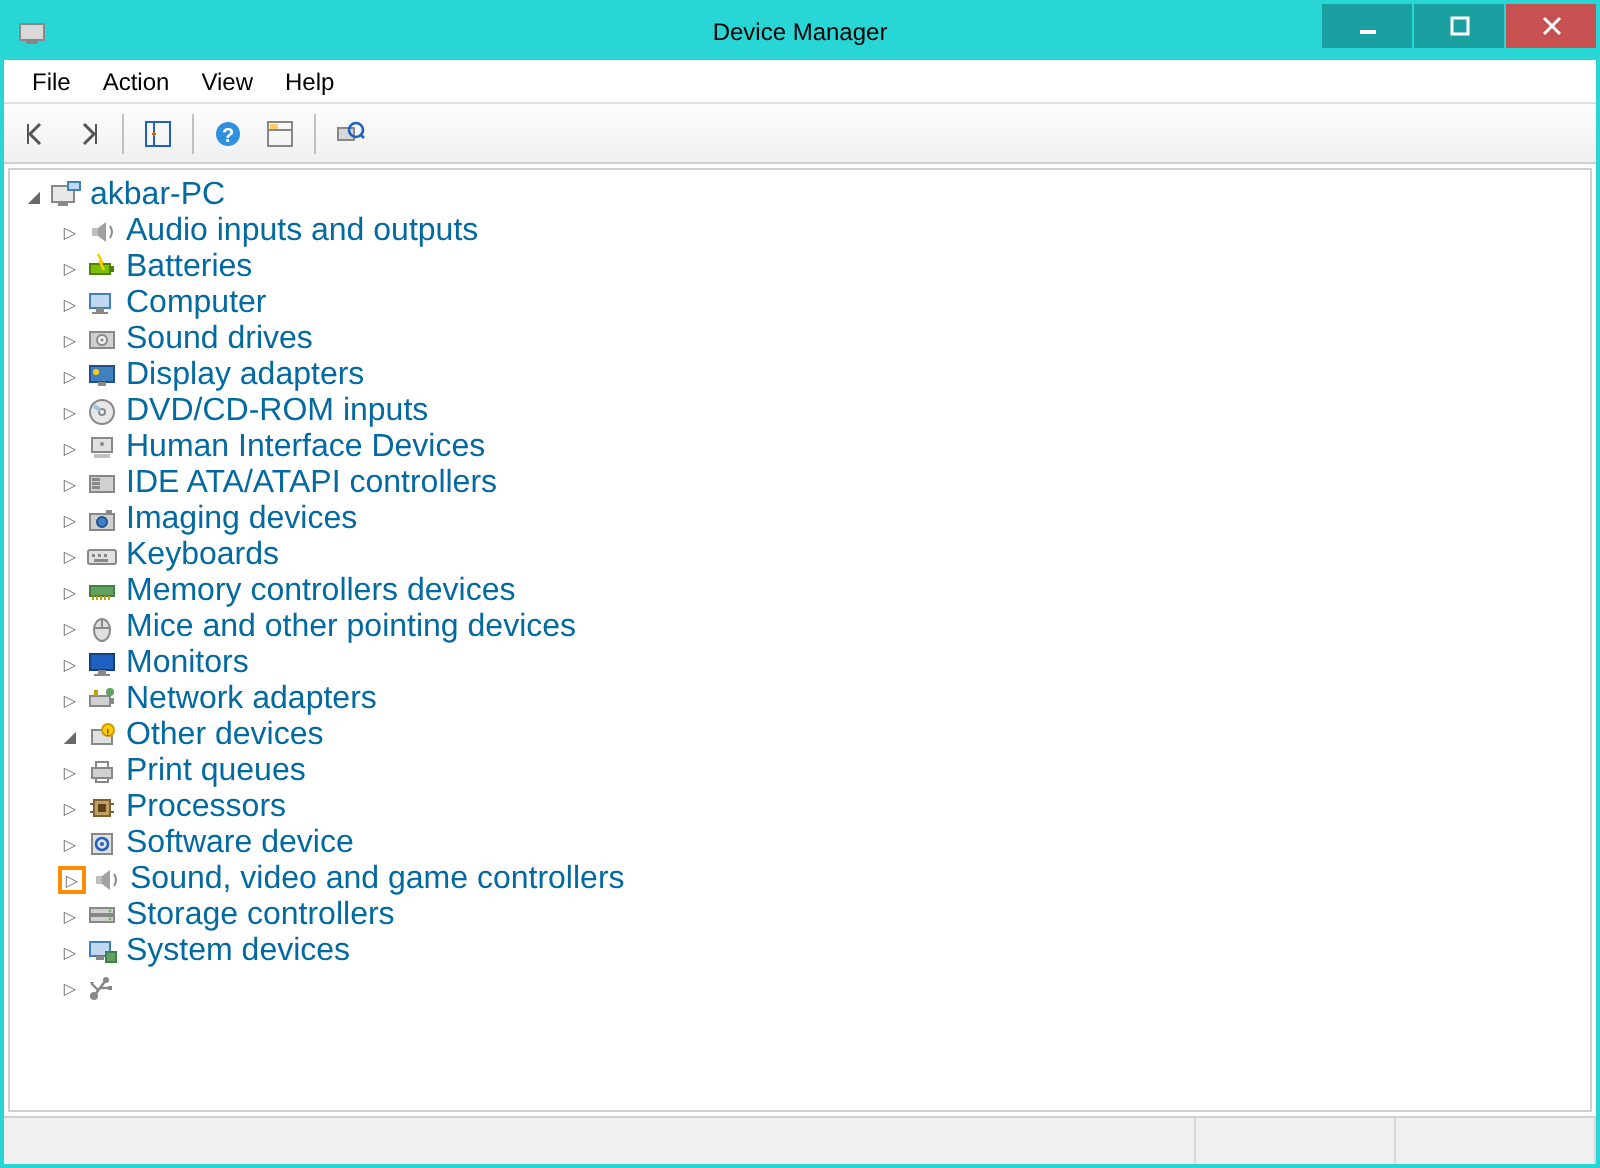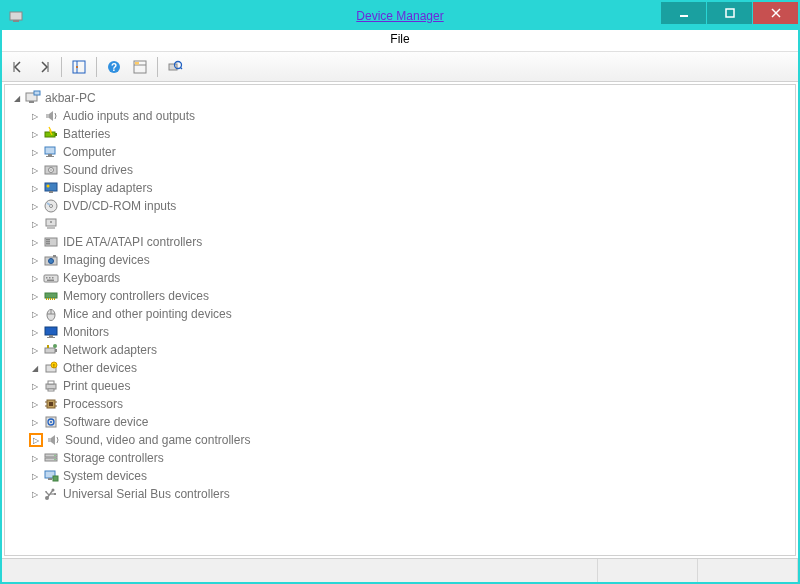--- a/index.html
+++ b/index.html
@@ -1,36 +1,36 @@
 <!DOCTYPE html>
 <html><head>
   <meta charset="utf-8">
   <style>
     * { box-sizing: border-box; margin: 0; padding: 0; }
     body { font-family: "Segoe UI", Tahoma, sans-serif; font-size: 12px; background: #fff; width: 800px; height: 584px; overflow: hidden; }
     .window { width: 800px; height: 584px; border: 2px solid #29d6d6; display: flex; flex-direction: column; background: #fff; }
     .titlebar { height: 28px; background: #29d6d6; display: flex; align-items: center; position: relative; }
-    .title-text { position: absolute; left: 50%; transform: translateX(-50%); color: #6d28d9; font-size: 12px; text-decoration: underline; }
+    .title-text { position: absolute; left: 50%; transform: translateX(-50%); color: #000000; font-size: 12px; }
     .title-icon { width: 16px; height: 16px; margin-left: 6px; display: inline-flex; align-items: center; justify-content: center; }
     .win-controls { margin-left: auto; display: flex; height: 100%; }
     .win-btn { width: 46px; height: 22px; display: flex; align-items: center; justify-content: center; font-size: 11px; cursor: pointer; }
     .win-btn.min, .win-btn.max { background: #1aa0a0; color: #fff; border-left: 1px solid #29d6d6; }
     .win-btn.close { background: #c75050; color: #fff; border-left: 1px solid #29d6d6; }
-    .menubar { height: 22px; background: #fff; border-bottom: 1px solid #e0e0e0; display: flex; align-items: center; padding: 0 6px; gap: 12px; flex-direction: column; }
+    .menubar { height: 22px; background: #fff; border-bottom: 1px solid #e0e0e0; display: flex; align-items: center; padding: 0 6px; gap: 0; }
     .menu-item { padding: 2px 8px; cursor: pointer; font-size: 12px; }
     .toolbar { height: 30px; background: linear-gradient(#fdfdfd, #f0f0f0); border-bottom: 1px solid #d0d0d0; display: flex; align-items: center; padding: 0 4px; gap: 2px; }
     .tool-btn { width: 24px; height: 24px; display: flex; align-items: center; justify-content: center; cursor: pointer; border: 1px solid transparent; }
     .tool-sep { width: 1px; height: 20px; background: #c0c0c0; margin: 0 3px; }
     .content { flex: 1; overflow: auto; background: #fff; border: 1px solid #d0d0d0; margin: 2px; }
     .tree { padding: 4px 2px; }
     .node { display: flex; align-items: center; height: 18px; padding-left: 4px; white-space: nowrap; }
     .expander { width: 12px; height: 12px; display: inline-flex; align-items: center; justify-content: center; margin-right: 2px; cursor: pointer; color: #6a6a6a; font-size: 8px; }
     .expander.highlight { border: 2px solid #ff8c00; background: #fff; width: 14px; height: 14px; }
     .node-icon { width: 16px; height: 16px; display: inline-flex; align-items: center; justify-content: center; margin-right: 4px; font-size: 12px; }
-    .node-label { font-size: 12px; color: #737373; }
+    .node-label { font-size: 16px; color: #0369a1; }
     .depth-0 { padding-left: 4px; }
     .depth-1 { padding-left: 22px; }
     .depth-2 { padding-left: 48px; }
     .statusbar { height: 24px; background: #f0f0f0; border-top: 1px solid #d0d0d0; display: flex; }
     .status-cell { border-right: 1px solid #d8d8d8; height: 100%; }
     .status-cell.main { flex: 1; }
     .status-cell.small { width: 100px; }
     svg { display: block; }
   </style>
 </head>
@@ -199,20 +199,21 @@
           </div>
           <div class="node depth-1">
             <span class="expander">▷</span>
             <span class="node-icon">
               <svg width="16" height="16">
                 <rect x="3" y="3" width="10" height="7" fill="#e0e0e0" stroke="#888"></rect>
                 <rect x="4" y="11" width="8" height="2" fill="#c0c0c0"></rect>
                 <circle cx="8" cy="6" r="1" fill="#888"></circle>
               </svg>
             </span>
+            <span class="node-label">Human Interface Devices</span>
           </div>
           <div class="node depth-1">
             <span class="expander">▷</span>
             <span class="node-icon">
               <svg width="16" height="16">
                 <rect x="2" y="4" width="12" height="8" fill="#d0d0d0" stroke="#888"></rect>
                 <rect x="3" y="5" width="4" height="1.5" fill="#888"></rect>
                 <rect x="3" y="7" width="4" height="1.5" fill="#888"></rect>
                 <rect x="3" y="9" width="4" height="1.5" fill="#888"></rect>
               </svg>
@@ -378,21 +379,20 @@
               <svg width="16" height="16">
                 <circle cx="4" cy="12" r="2" fill="#888"></circle>
                 <line x1="4" y1="12" x2="10" y2="4" stroke="#888" stroke-width="1.3"></line>
                 <circle cx="10" cy="4" r="1.5" fill="#888"></circle>
                 <line x1="7" y1="8" x2="11" y2="8" stroke="#888" stroke-width="1.2"></line>
                 <rect x="11" y="7" width="2" height="2" fill="#888"></rect>
                 <line x1="6" y1="9" x2="3" y2="6" stroke="#888" stroke-width="1.2"></line>
                 <path d="M2 5 L4 5 L3 7 Z" fill="#888"></path>
               </svg>
             </span>
-            <span class="node-label">Universal Serial Bus controllers</span>
           </div>
         </div>
     </div>
   </div>
 
   <div class="statusbar">
     <div class="status-cell main"></div>
     <div class="status-cell small"></div>
     <div class="status-cell small"></div>
   </div>

